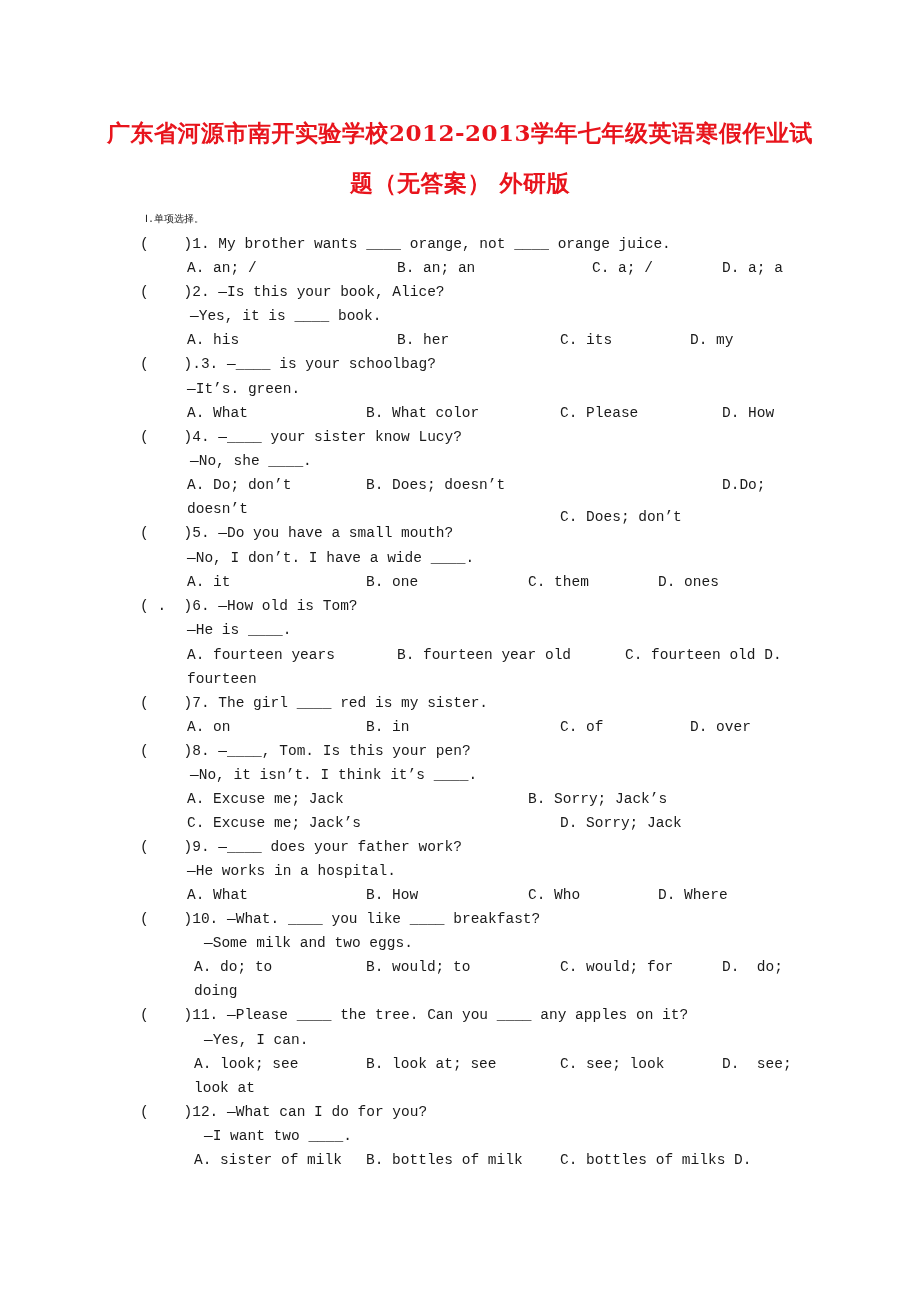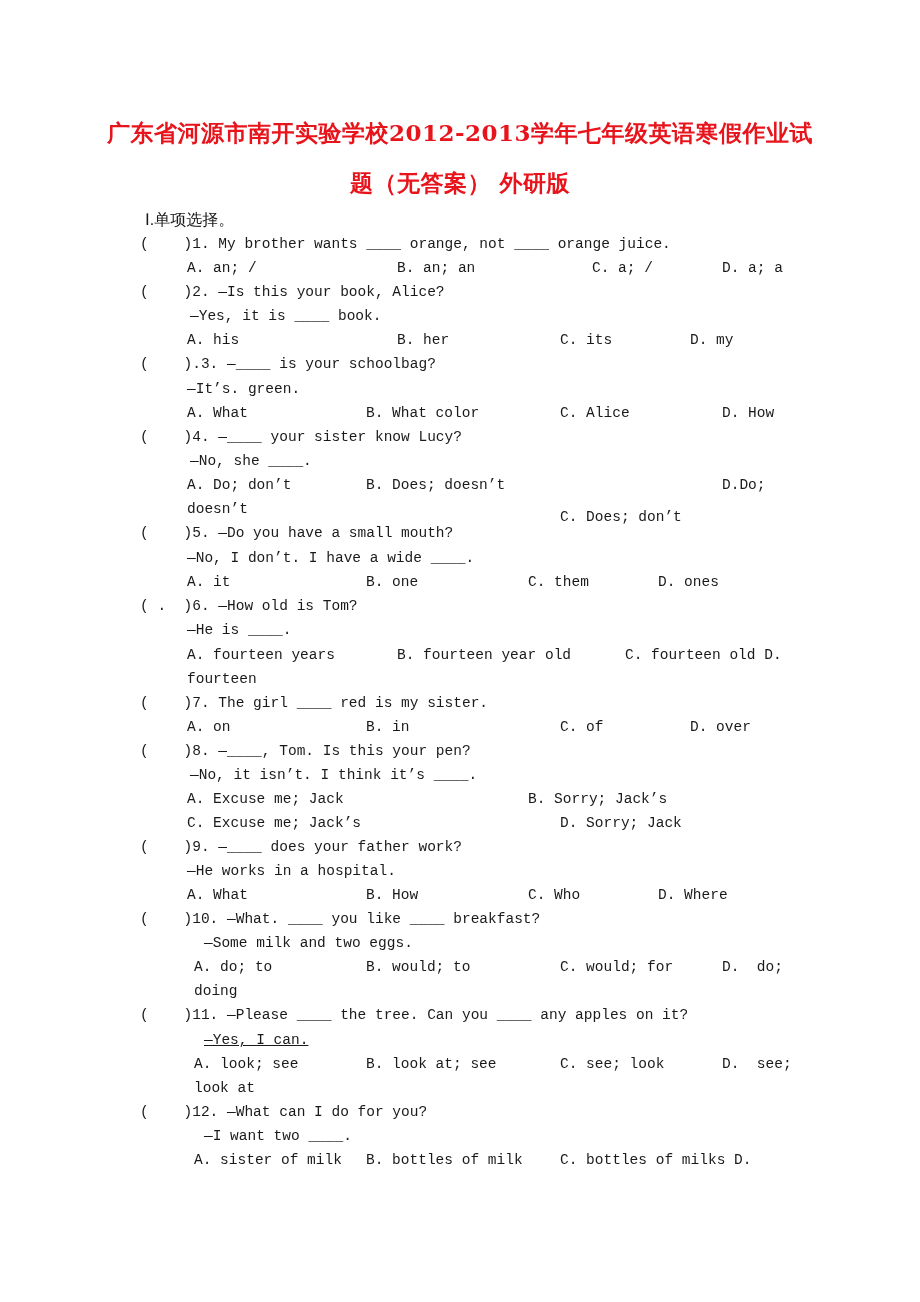--- a/index.html
+++ b/index.html
@@ -5,21 +5,21 @@
   html, body { margin: 0; padding: 0; background: #ffffff; }
   body { width: 920px; height: 1302px; position: relative; overflow: hidden;
          font-family: "DejaVu Serif", "Liberation Serif", serif; color: #1a1a1a; }
   .title { position: absolute; left: 0; width: 920px; text-align: center;
            color: #e8141c; font-weight: bold; font-size: 23px; letter-spacing: 0.5px;
            font-family: "DejaVu Serif", serif; }
   .t1 { top: 118px; }
   .t2 { top: 168px; }
   .line { position: absolute; font-family: "Liberation Mono", "DejaVu Sans Mono", monospace;
           font-size: 14.5px; white-space: pre; line-height: 20px; }
-  .section { font-family: Liberation Sans, sans-serif; font-size: 16px; }
+  .section { font-family: Liberation Mono, monospace; font-size: 10px; }
 </style>
 </head>
 <body>
 
 <div class="title t1">广东省河源市南开实验学校2012-2013学年七年级英语寒假作业试</div>
 <div class="title t2">题（无答案） 外研版</div>
 
 <div class="line section" style="left:145px; top:210px;">Ⅰ.单项选择。</div>
 
 <div>
@@ -37,21 +37,21 @@
   <div class="line" style="left:397px; top:330px;">B. her</div>
   <div class="line" style="left:560px; top:330px;">C. its</div>
   <div class="line" style="left:690px; top:330px;">D. my</div>
 </div>
 
 <div>
   <div class="line" style="left:140px; top:354px;">(    ).3. —____ is your schoolbag?</div>
   <div class="line" style="left:187px; top:379px;">—It’s. green.</div>
   <div class="line" style="left:187px; top:403px;">A. What</div>
   <div class="line" style="left:366px; top:403px;">B. What color</div>
-  <div class="line" style="left:560px; top:403px;">C. Alice</div>
+  <div class="line" style="left:560px; top:403px;">C. Please</div>
   <div class="line" style="left:722px; top:403px;">D. How</div>
 </div>
 
 <div>
   <div class="line" style="left:140px; top:427px;">(    )4. —____ your sister know Lucy?</div>
   <div class="line" style="left:190px; top:451px;">—No, she ____.</div>
   <div class="line" style="left:187px; top:475px;">A. Do; don’t</div>
   <div class="line" style="left:366px; top:475px;">B. Does; doesn’t</div>
   <div class="line" style="left:560px; top:475px;margin-top:32px;">C. Does; don’t</div>
   <div class="line" style="left:722px; top:475px;">D.Do;</div>
@@ -107,21 +107,21 @@
   <div class="line" style="left:204px; top:933px;">—Some milk and two eggs.</div>
   <div class="line" style="left:194px; top:957px;">A. do; to</div>
   <div class="line" style="left:366px; top:957px;">B. would; to</div>
   <div class="line" style="left:560px; top:957px;">C. would; for</div>
   <div class="line" style="left:722px; top:957px;">D.  do;</div>
   <div class="line" style="left:194px; top:981px;">doing</div>
 </div>
 
 <div>
   <div class="line" style="left:140px; top:1005px;">(    )11. —Please ____ the tree. Can you ____ any apples on it?</div>
-  <div class="line" style="left:204px; top:1030px;text-decoration:underline;">—Yes, I can.</div>
+  <div class="line" style="left:204px; top:1030px;">—Yes, I can.</div>
   <div class="line" style="left:194px; top:1054px;">A. look; see</div>
   <div class="line" style="left:366px; top:1054px;">B. look at; see</div>
   <div class="line" style="left:560px; top:1054px;">C. see; look</div>
   <div class="line" style="left:722px; top:1054px;">D.  see;</div>
   <div class="line" style="left:194px; top:1078px;">look at</div>
 </div>
 
 <div>
   <div class="line" style="left:140px; top:1102px;">(    )12. —What can I do for you?</div>
   <div class="line" style="left:204px; top:1126px;">—I want two ____.</div>

